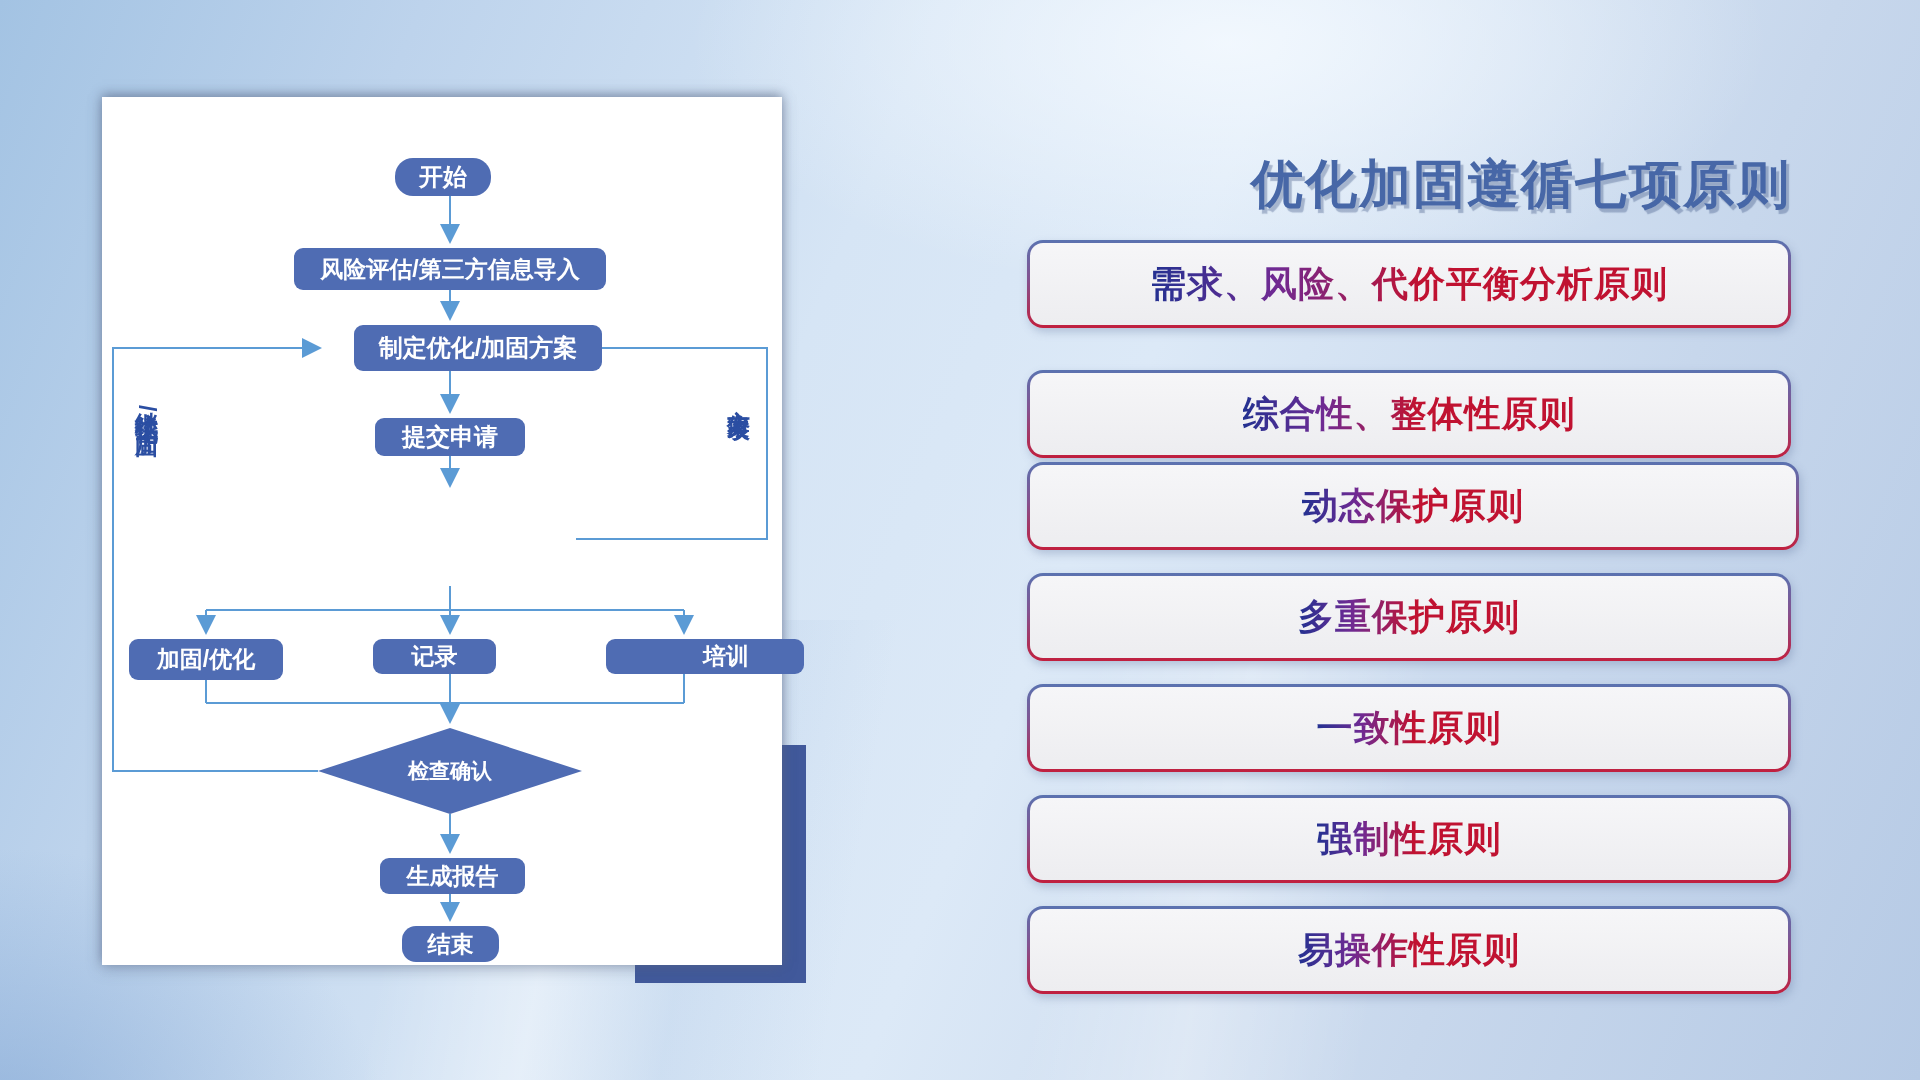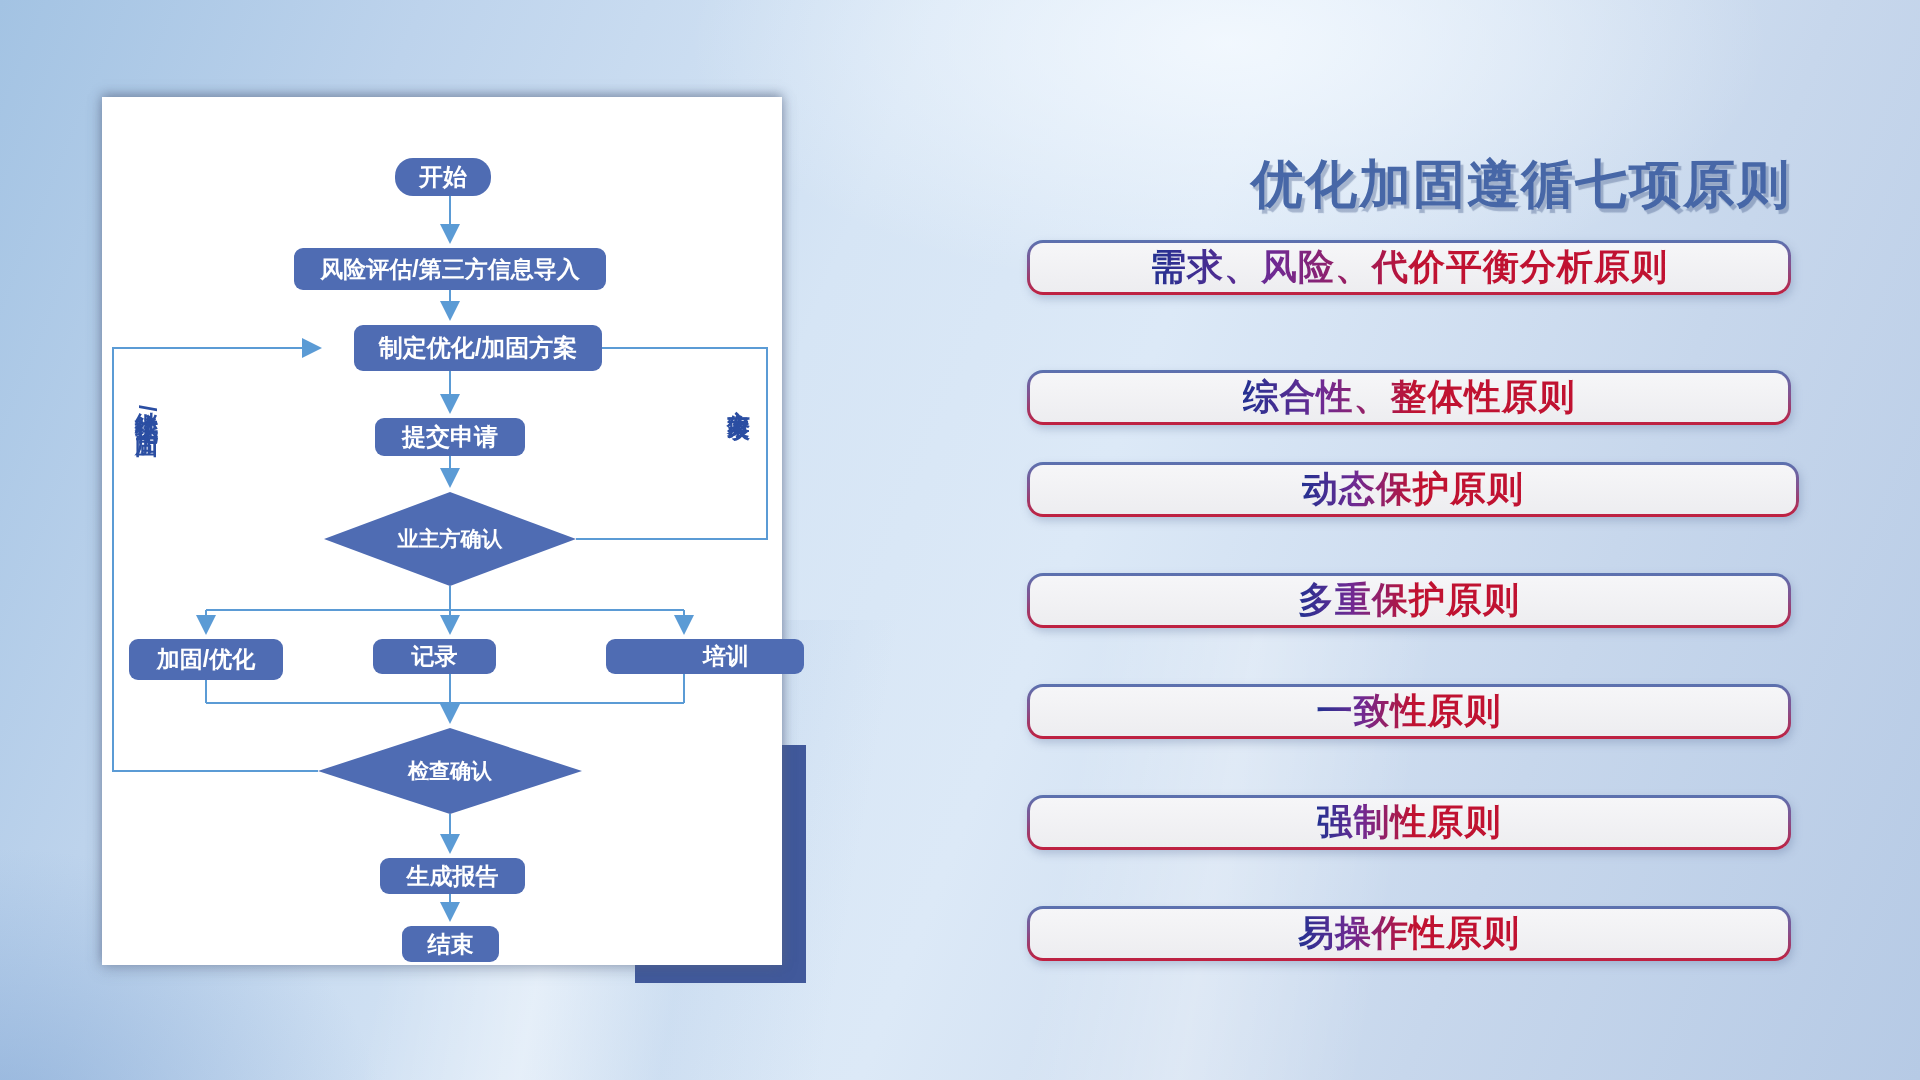--- a/index.html
+++ b/index.html
@@ -26,21 +26,21 @@
   .fc-label{position:absolute;writing-mode:vertical-rl;text-orientation:mixed;
     color:var(--label-navy,#2B4EA2);font-weight:bold;font-size:23px;letter-spacing:3px;}
   svg.wires{position:absolute;left:0;top:0}
   .wire{stroke:var(--line-blue,#5B9BD5);stroke-width:2;fill:none}
   .ah{fill:var(--line-blue,#5B9BD5)}
 
   
   .panel-title{position:absolute;left:1027px;top:106px;width:764px;text-align:right;
     font-size:52px;font-weight:bold;color:var(--title-blue,#4767A7);
     text-shadow:3px 4px 1px rgba(54,76,126,.35);letter-spacing:2px;margin-top:44px;}
-  .principle{position:absolute;left:1027px;width:764px;height:55px;border-radius:16px;
+  .principle{position:absolute;left:1027px;width:764px;height:88px;border-radius:16px;
     background:linear-gradient(180deg,var(--border-top,#5A72B0) 0%,#84518f 45%,var(--border-bottom,#C11F3E) 100%);
     padding:0;box-shadow:2px 4px 8px rgba(100,120,160,.35);}
   .principle-inner{position:absolute;left:3px;top:3px;right:3px;bottom:3px;border-radius:13px;
     background:linear-gradient(180deg,#f6f6f8 0%,#ededf0 100%);
     display:flex;align-items:center;justify-content:center;}
   .p-text{font-size:36px;font-weight:bold;letter-spacing:1px;color:var(--principle-red,#C01231);}
   @supports ((-webkit-background-clip:text) or (background-clip:text)){
     .p-text{background-image:linear-gradient(90deg,var(--principle-navy,#233191) 0%,var(--principle-purple,#6F2A93) 24%,var(--principle-red,#C01231) 52%,var(--principle-red,#C01231) 100%);
       -webkit-background-clip:text;background-clip:text;color:transparent;}}
 </style>
@@ -76,33 +76,32 @@
   </svg>
 
   <div class="fc-node" style="left:293px;top:61px;width:96px;height:38px;border-radius:18px;">开始</div>
 
   <div class="fc-node" style="left:192px;top:151px;width:312px;height:42px;font-size:23px;">风险评估/第三方信息导入</div>
 
   <div class="fc-node" style="left:224px;top:228px;width:248px;height:46px;margin-left:28px;">制定优化/加固方案</div>
 
   <div class="fc-node" style="left:273px;top:321px;width:150px;height:38px;">提交申请</div>
 
-  <div class="fc-diamond" style="left:222px;top:395px;width:252px;height:94px;">业主方确认</div>
 
   <div class="fc-node" style="left:27px;top:542px;width:154px;height:41px;font-size:23px;">加固/优化</div>
 
   <div class="fc-node" style="left:271px;top:542px;width:123px;height:35px;font-size:23px;">记录</div>
 
   <div class="fc-node" style="left:504px;top:542px;width:156px;height:35px;font-size:23px;padding-left:42px;">培训</div>
 
   <div class="fc-diamond" style="left:216px;top:631px;width:264px;height:86px;">检查确认</div>
 
   <div class="fc-node" style="left:278px;top:761px;width:145px;height:36px;font-size:23px;">生成报告</div>
 
-  <div class="fc-node" style="left:300px;top:829px;width:97px;height:36px;font-size:23px;">结束</div>
+  <div class="fc-node" style="left:300px;top:829px;width:97px;height:36px;font-size:23px;border-radius:14px;">结束</div>
 
   <div class="fc-label" style="left:30px;top:296px;height:260px;">继续优化/加固</div>
 
   <div class="fc-label" style="left:622px;top:294px;height:200px;">方案修改</div>
 </div>
 
 <div class="panel-title">优化加固遵循七项原则</div>
 
 <div class="principle" style="top:240px;">
   <div class="principle-inner">

